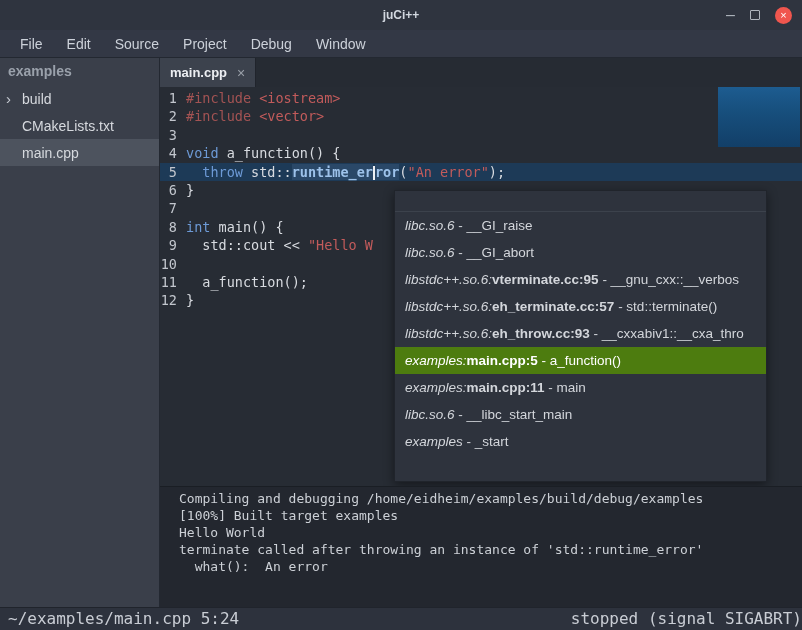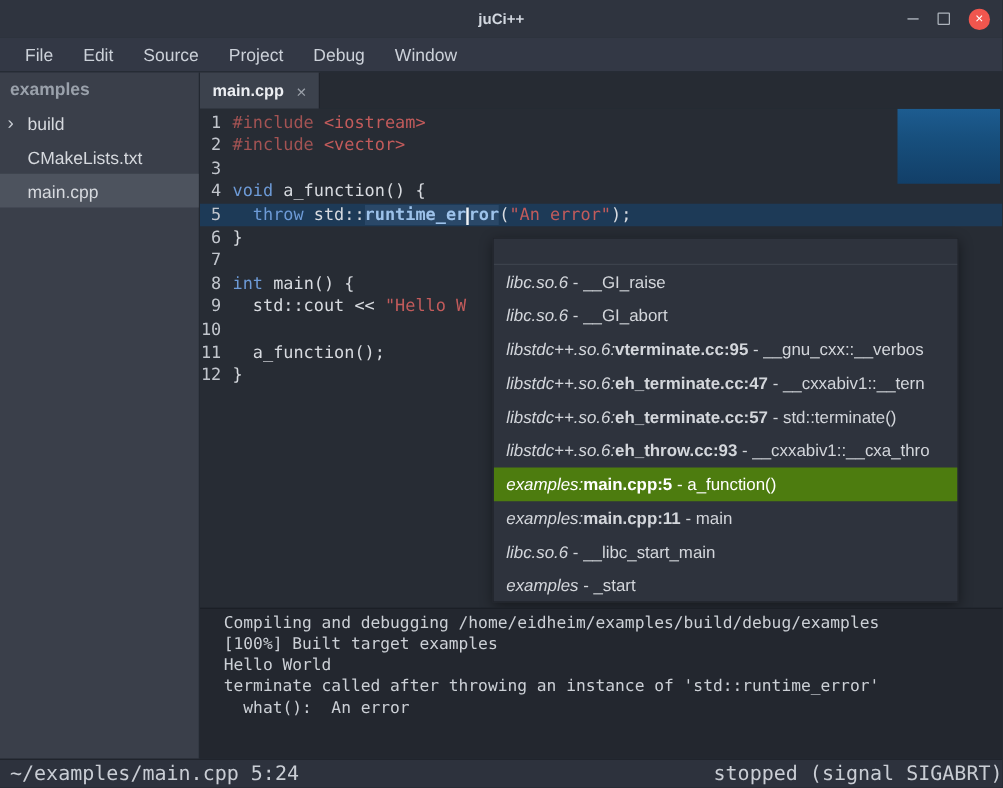--- a/index.html
+++ b/index.html
@@ -124,21 +124,20 @@
           <div class="code-line"><span class="gutter-num">11</span><span class="line-content"><span class="plain">  a_function();</span></span></div>
           <div class="code-line"><span class="gutter-num">12</span><span class="line-content"><span class="plain">}</span></span></div>
         </div>
       <div class="blue-rect"></div>
       <div class="popup">
         <div class="popup-spacer"></div>
         <div id="stack-rows">
             <div class="stack-row"><span class="mod">libc.so.6</span><span> - __GI_raise</span></div>
             <div class="stack-row"><span class="mod">libc.so.6</span><span> - __GI_abort</span></div>
             <div class="stack-row"><span class="mod">libstdc++.so.6:</span><span class="loc">vterminate.cc:95</span><span> - __gnu_cxx::__verbos</span></div>
-            <div class="stack-row"><span class="mod">libstdc++.so.6:</span><span class="loc">eh_terminate.cc:47</span><span> - __cxxabiv1::__tern</span></div>
             <div class="stack-row"><span class="mod">libstdc++.so.6:</span><span class="loc">eh_terminate.cc:57</span><span> - std::terminate()</span></div>
             <div class="stack-row"><span class="mod">libstdc++.so.6:</span><span class="loc">eh_throw.cc:93</span><span> - __cxxabiv1::__cxa_thro</span></div>
             <div class="stack-row selected"><span class="mod">examples:</span><span class="loc">main.cpp:5</span><span> - a_function()</span></div>
             <div class="stack-row"><span class="mod">examples:</span><span class="loc">main.cpp:11</span><span> - main</span></div>
             <div class="stack-row"><span class="mod">libc.so.6</span><span> - __libc_start_main</span></div>
             <div class="stack-row"><span class="mod">examples</span><span> - _start</span></div>
           </div>
       </div>
     </div>
     <div class="terminal" id="terminal">

